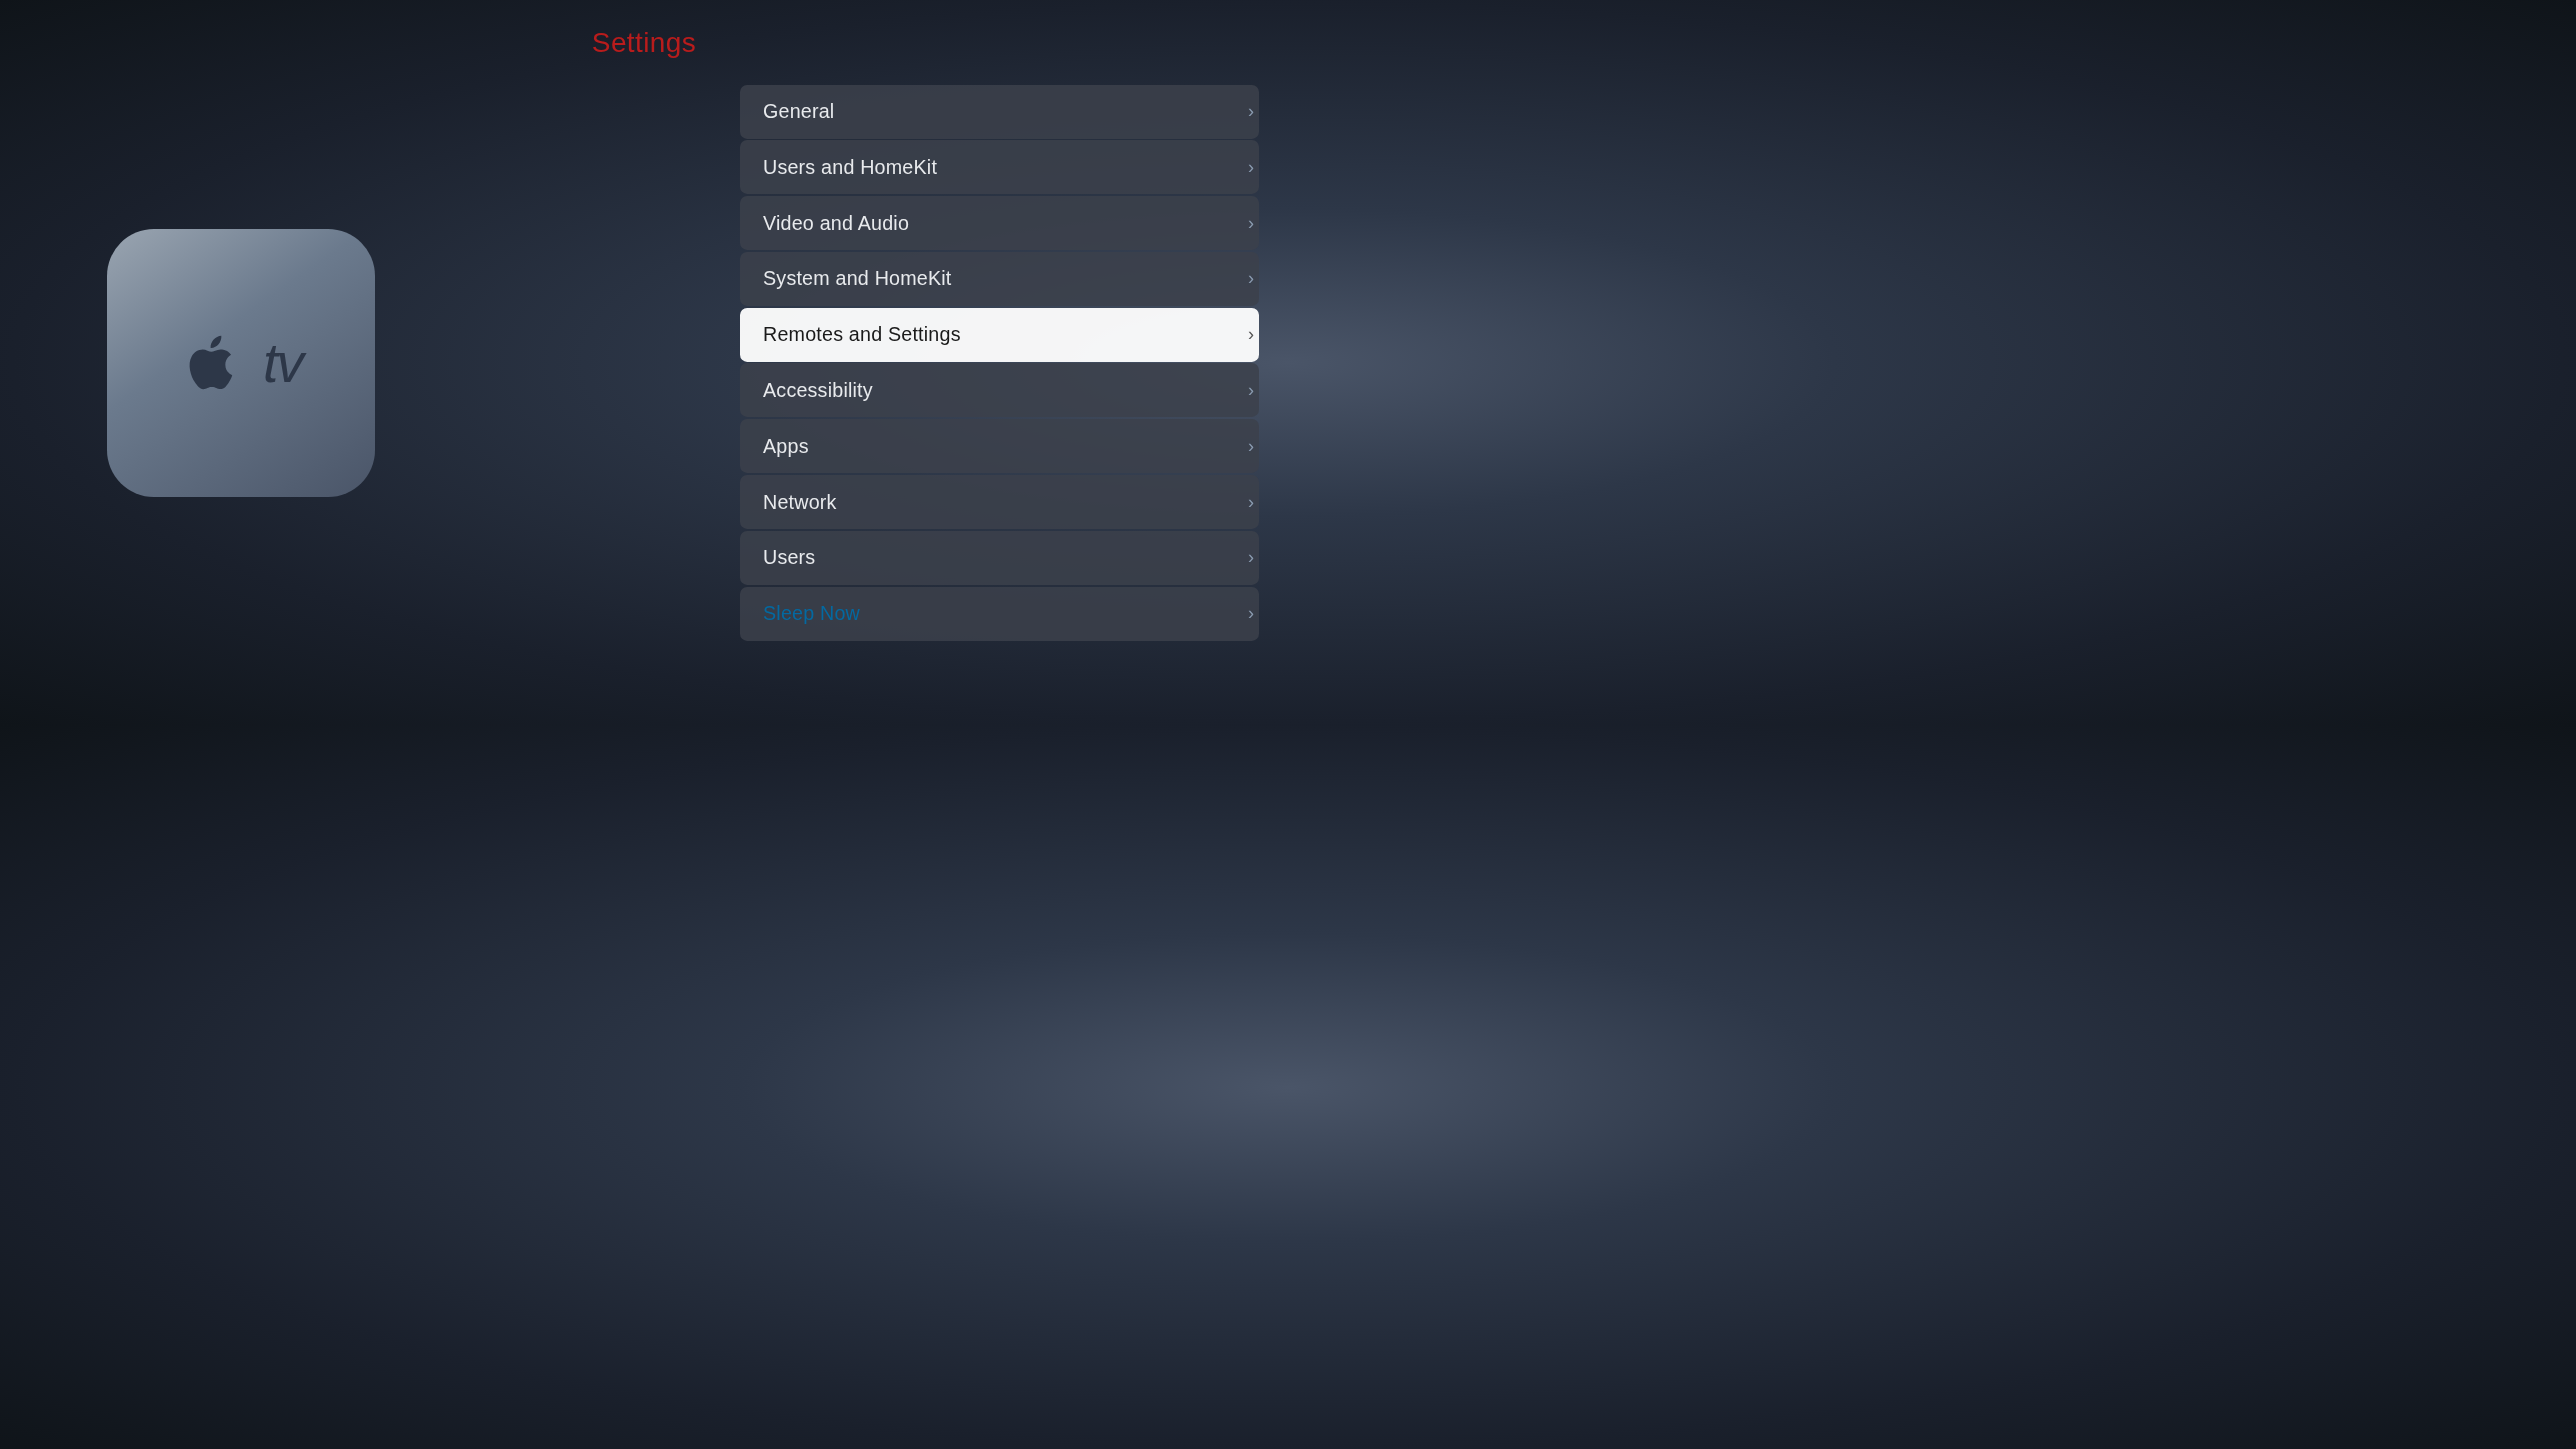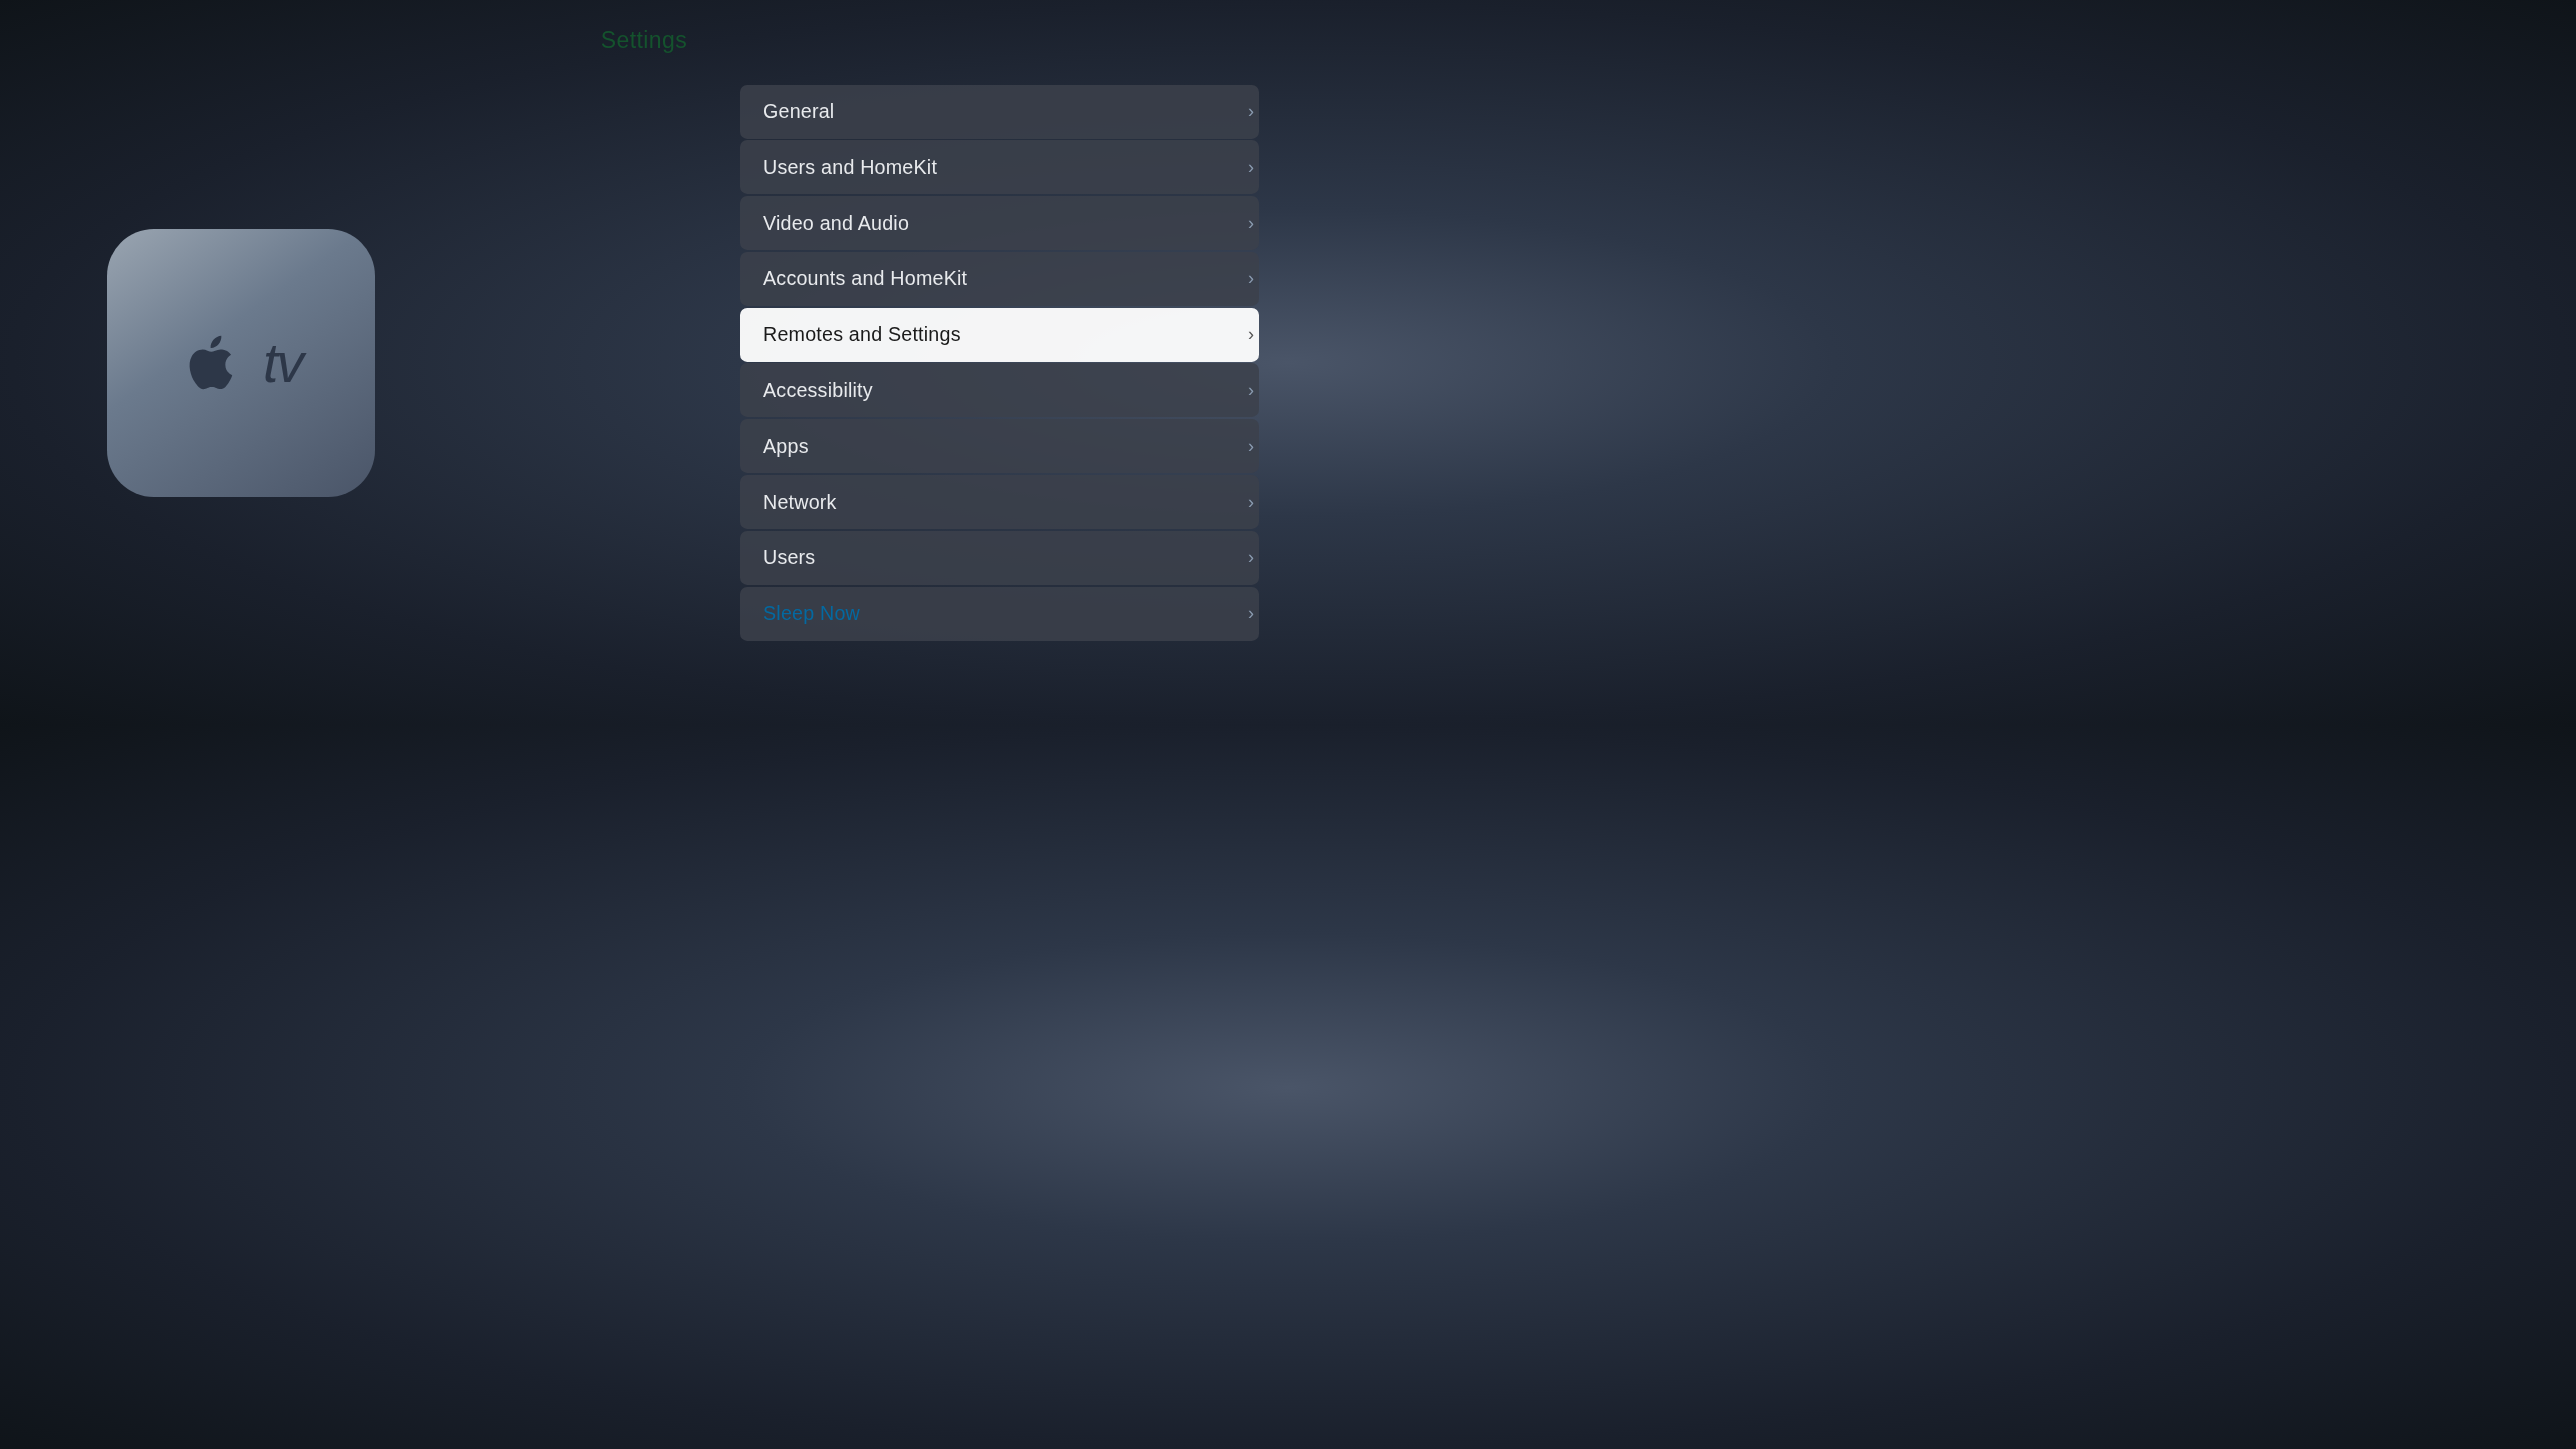--- a/index.html
+++ b/index.html
@@ -15,22 +15,22 @@
       font-family: -apple-system, 'SF Pro Display', 'Helvetica Neue', Arial, sans-serif;
       overflow: hidden;
       position: relative;
     }
 
     .page-title {
       position: absolute;
       top: 27px;
       left: 50%;
       transform: translateX(-50%);
-      color: #14532d;
-      font-size: 23px;
+      color: #b91c1c;
+      font-size: 28px;
       font-weight: 500;
       letter-spacing: 0.4px;
     }
 
     .apple-tv-icon-container {
       position: absolute;
       left: 107px;
       top: 50%;
       transform: translateY(-50%);
       width: 268px;
@@ -145,21 +145,21 @@
     </div>
     <div class="menu-item">
       <span class="menu-label">Users and HomeKit</span>
       <span class="chevron">›</span>
     </div>
     <div class="menu-item">
       <span class="menu-label">Video and Audio</span>
       <span class="chevron">›</span>
     </div>
     <div class="menu-item">
-      <span class="menu-label">Accounts and HomeKit</span>
+      <span class="menu-label">System and HomeKit</span>
       <span class="chevron">›</span>
     </div>
     <div class="menu-item selected">
       <span class="menu-label">Remotes and Settings</span>
       <span class="chevron">›</span>
     </div>
     <div class="menu-item">
       <span class="menu-label">Accessibility</span>
       <span class="chevron">›</span>
     </div>

